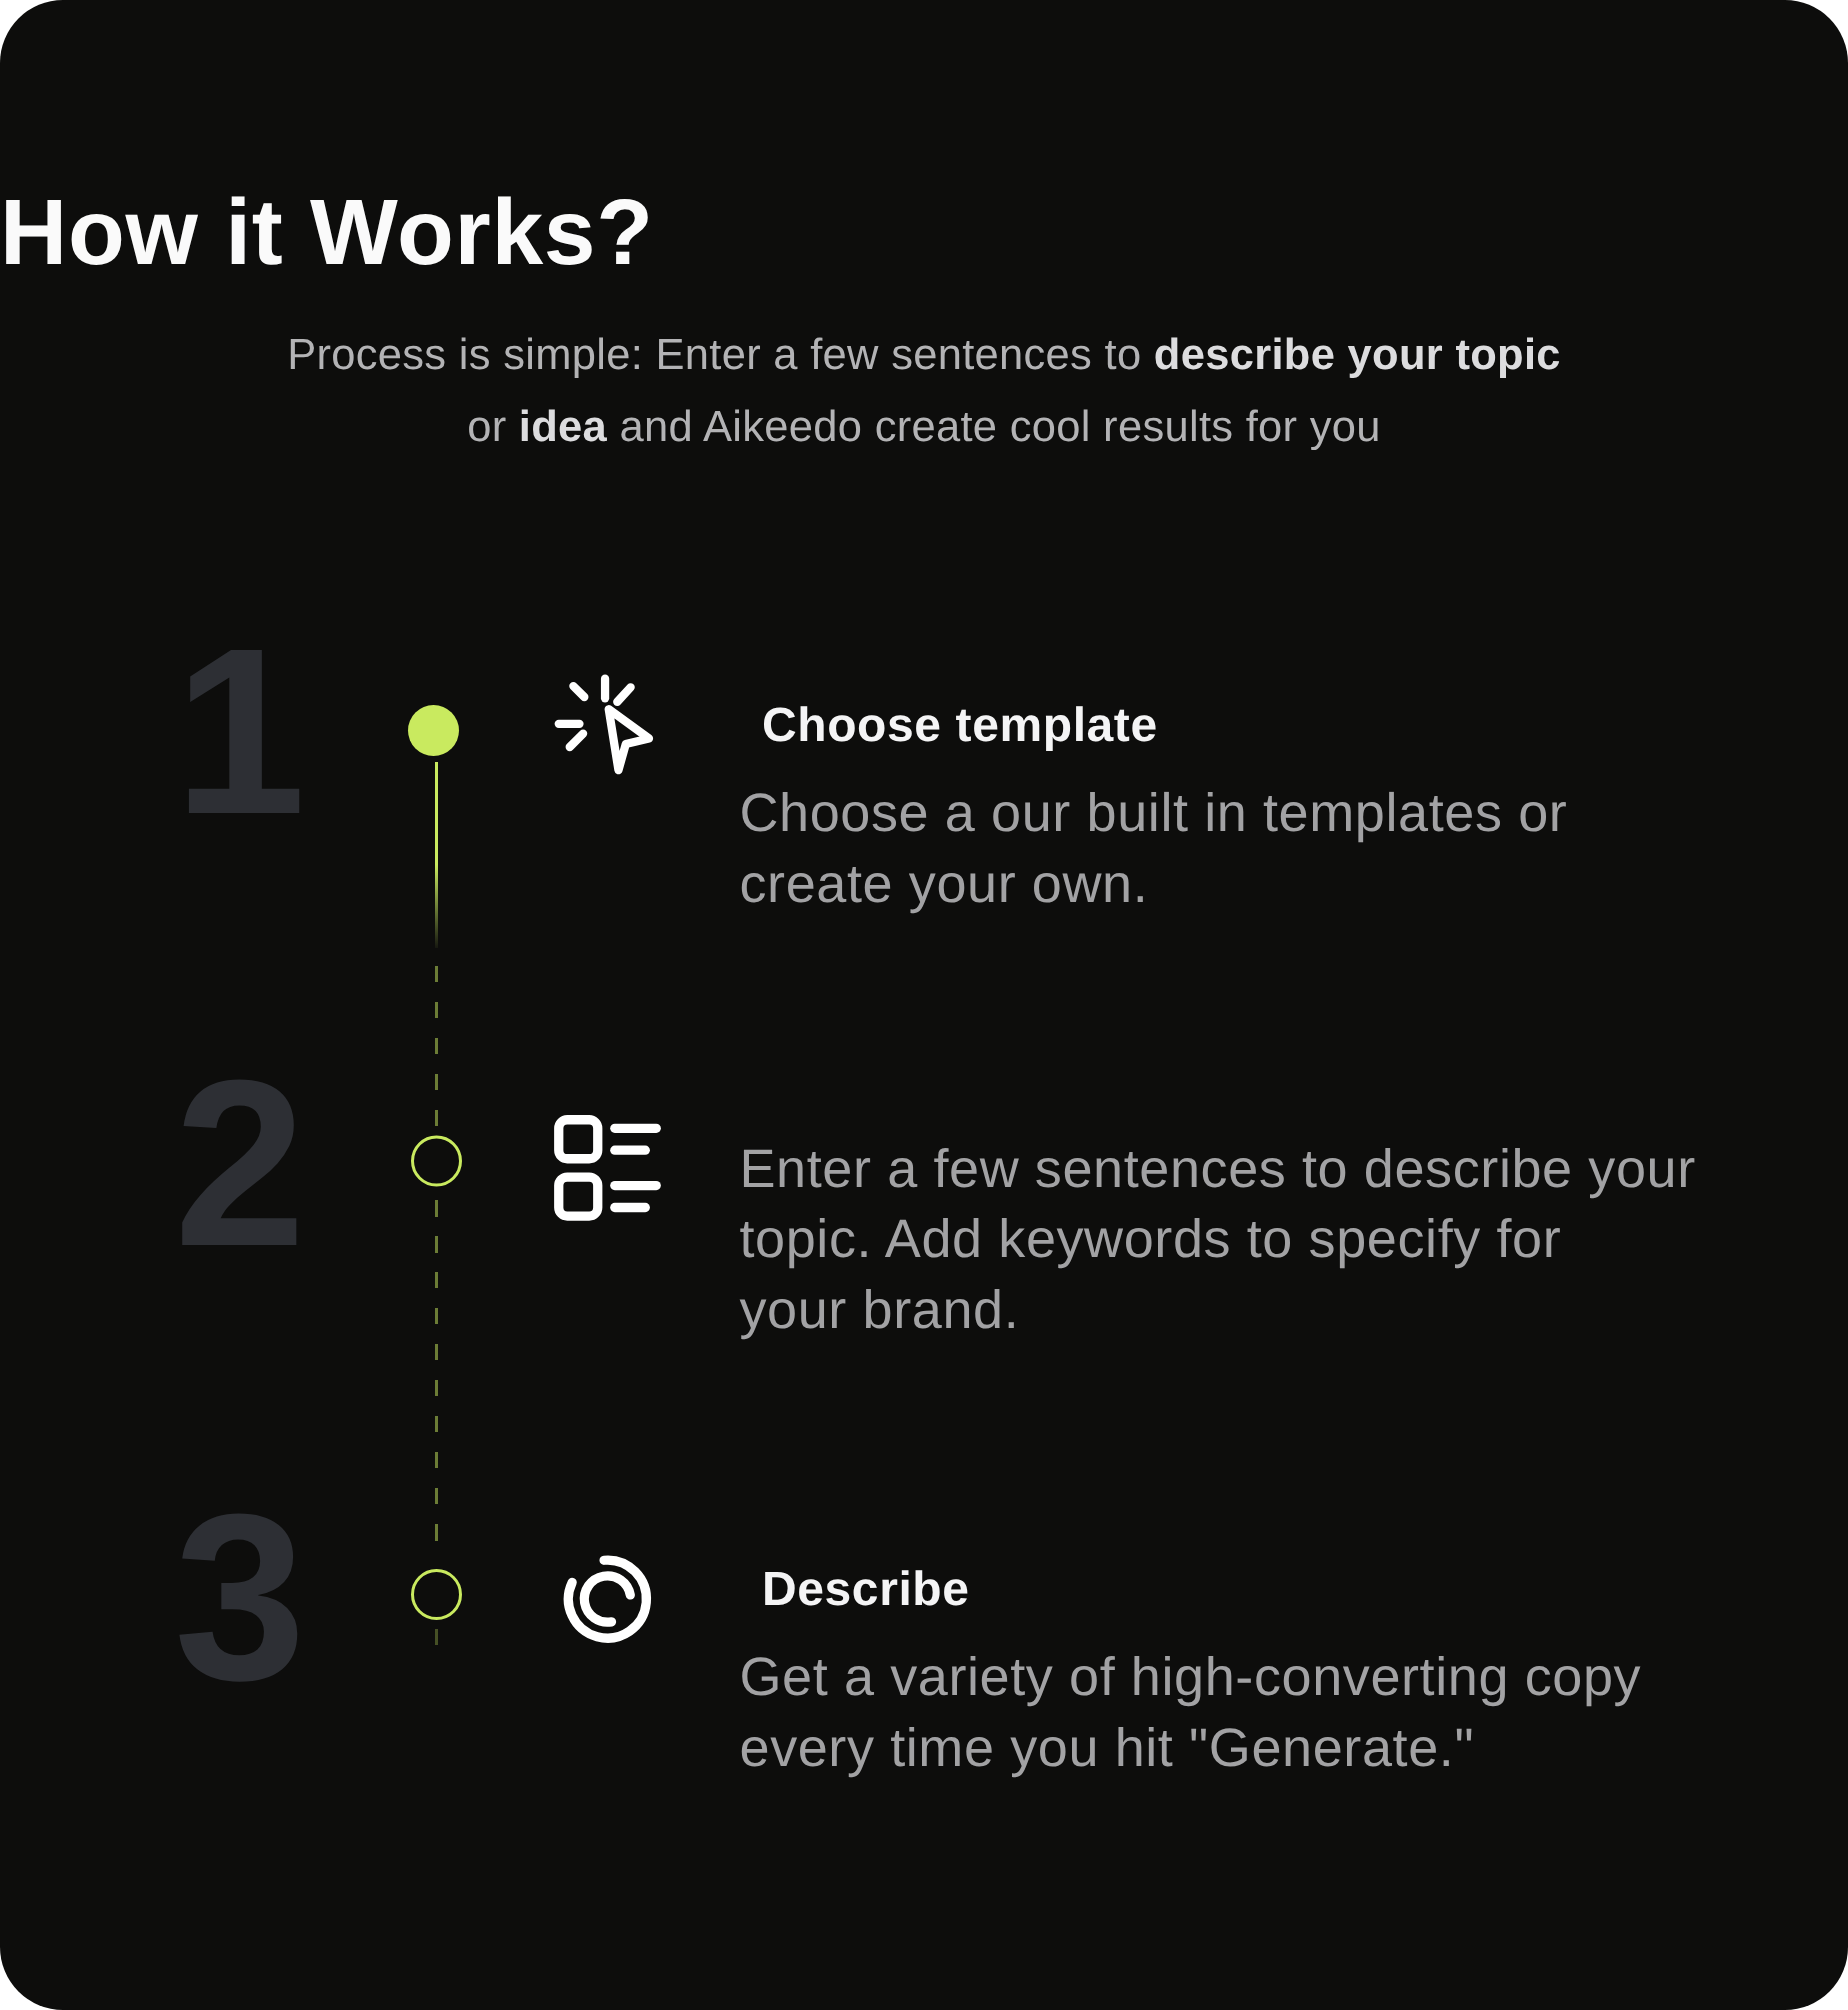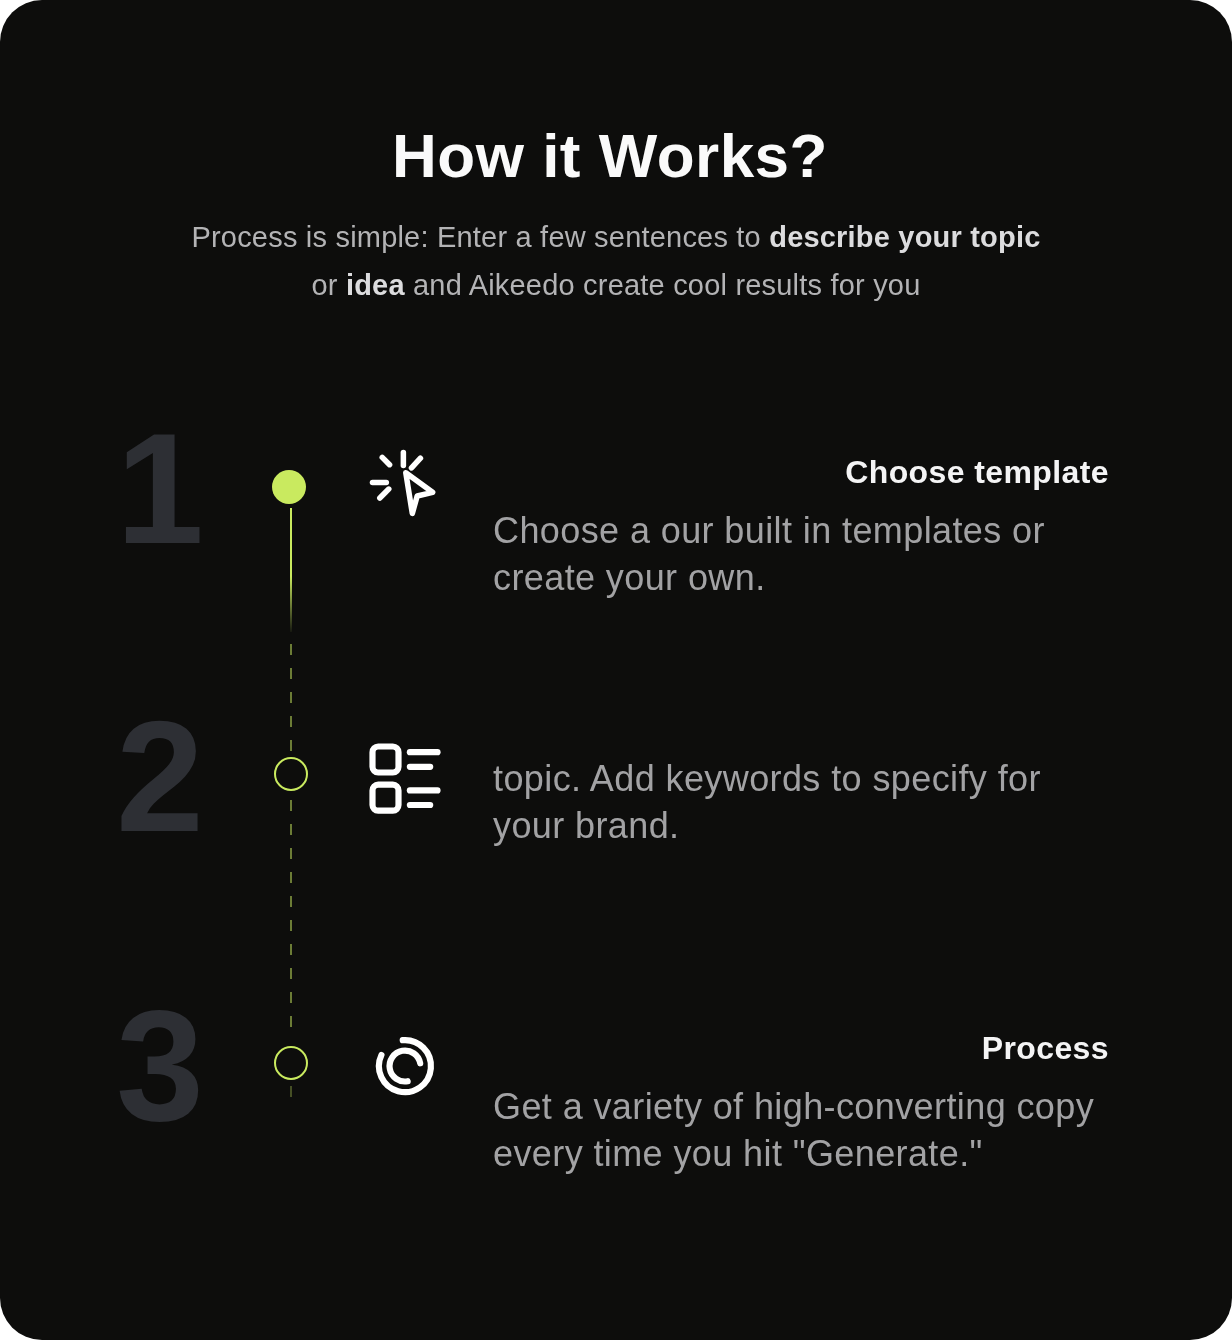--- a/index.html
+++ b/index.html
@@ -7,21 +7,20 @@
     position:relative;
     width:1232px;height:1340px;
     background:#0d0d0c;
     border-radius:42px;
     overflow:hidden;
     font-family:"Liberation Sans","DejaVu Sans",sans-serif;
   }
   
   .title{
     position:absolute;top:120px;left:0;right:12px;
-    text-align:center;
     font-size:62px;font-weight:700;letter-spacing:.5px;
     color:#fafafa;margin:0;
   }
   .subtitle{
     position:absolute;top:213px;left:0;right:0;
     text-align:center;
     font-size:29px;line-height:48px;letter-spacing:.2px;
     color:#b3b3b5;margin:0;
   }
   .subtitle b{color:#dcdcde;font-weight:700;}
@@ -56,22 +55,22 @@
   }
   .c2{top:757px;} .c3{top:1046px;}
   
   .step-icon{position:absolute;left:366px;width:78px;height:78px;}
   .i1{top:446px;} .i2{top:740px;} .i3{top:1027px;}
   .step-icon svg{display:block;width:100%;height:100%;}
   
   .step-text{position:absolute;left:493px;width:620px;}
   .t1{top:450px;} .t2{top:738px;} .t3{top:1026px;}
   .step-title{
-    margin:4px;font-size:32px;line-height:36px;font-weight:700;
-    letter-spacing:.4px;color:#f4f4f5;text-align:right;
+    margin:15px;font-size:32px;line-height:36px;font-weight:700;
+    letter-spacing:.4px;color:#f4f4f5;
   }
   .step-desc{margin:17px 0 0 0;}
   .step-desc .line{
     font-size:36px;line-height:47px;letter-spacing:.4px;
     color:#a2a2a4;white-space:nowrap;
   }
 </style>
 </head>
 <body>
 
@@ -125,26 +124,27 @@
   <div class="step-text t1">
     <h3 class="step-title">Choose template</h3>
     <div class="step-desc">
       <div class="line">Choose a our built in templates or</div>
       <div class="line">create your own.</div>
     </div>
   </div>
 
   <div class="step-text t2">
     <div class="step-desc">
+      <div class="line">Enter a few sentences to describe your</div>
       <div class="line">topic. Add keywords to specify for</div>
       <div class="line">your brand.</div>
     </div>
   </div>
 
   <div class="step-text t3">
-    <h3 class="step-title">Process</h3>
+    <h3 class="step-title">Describe</h3>
     <div class="step-desc">
       <div class="line">Get a variety of high-converting copy</div>
       <div class="line">every time you hit "Generate."</div>
     </div>
   </div>
 
 </div>
 
 </body></html>

